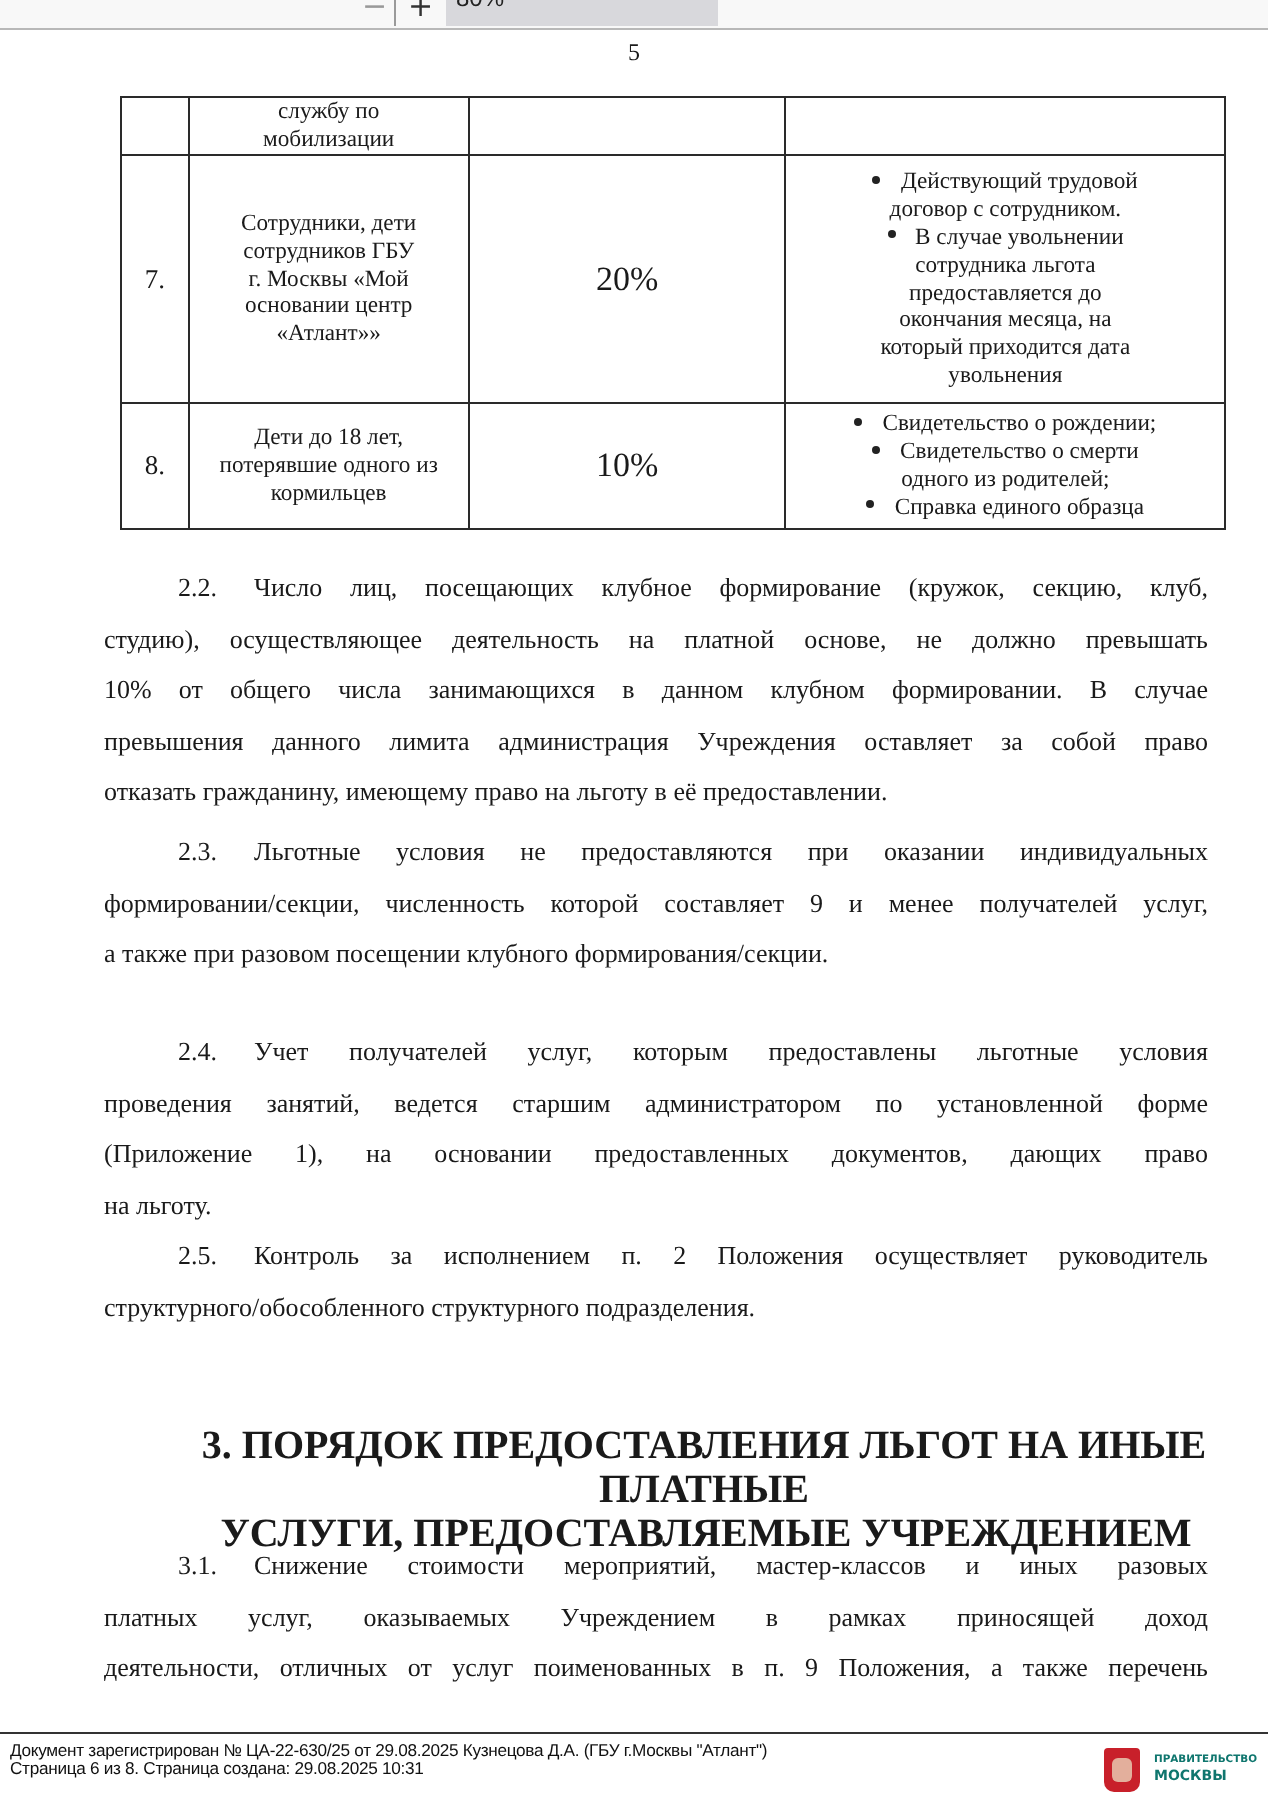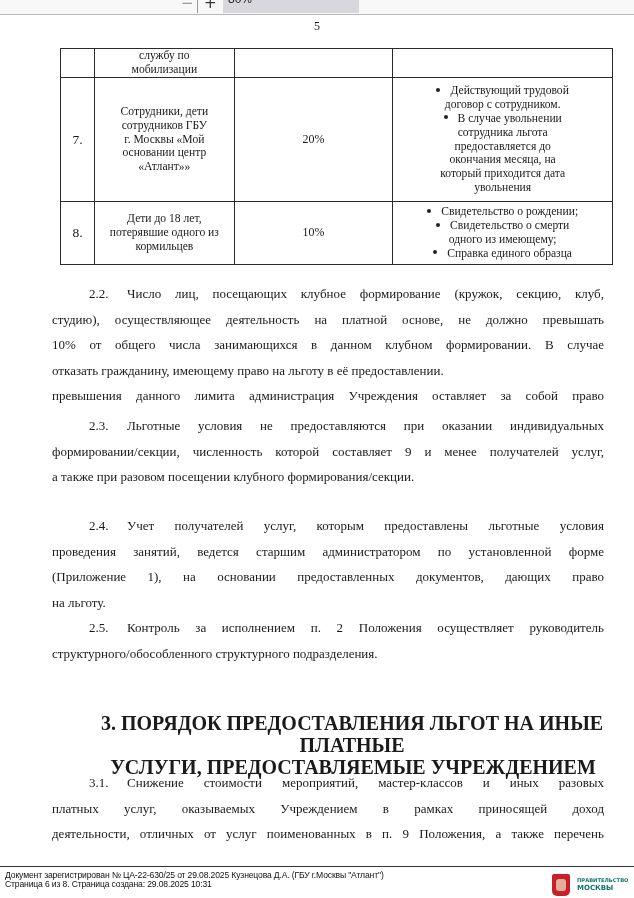--- a/index.html
+++ b/index.html
@@ -15,21 +15,21 @@
   .zoom-select { position: absolute; left: 223px; top: 0; width: 136px; height: 13px; background: #d8d8dc; cursor: pointer; overflow: hidden; }
   .zoom-value { position: absolute; left: 5px; top: -8px; font-family: "Liberation Sans", sans-serif; font-size: 12px; color: #222; }
 
   .page-number { position: absolute; top: 19px; left: 0; width: 634px; text-align: center; font-size: 12px; }
 
   
   .doc-table { position: absolute; left: 60px; top: 48px; width: 553px; border-collapse: collapse; font-size: 11.6px; line-height: 13.8px; }
   .doc-table td { border: 1px solid #2a2a2a; text-align: center; vertical-align: middle; padding: 0 3px; }
   .c1 { width: 34px; font-size: 13.5px; }
   .c2 { width: 140px; }
-  .c3 { width: 159px; font-size: 12px; }
+  .c3 { width: 159px; font-size: 17px; }
   .c4 { width: 220px; }
   .r6 { height: 29px; }
   .r7 { height: 124px; }
   .r8 { height: 63px; }
   .blt { display: inline-block; width: 4px; height: 4px; background: #222; border-radius: 50%; margin-right: 10px; vertical-align: middle; position: relative; top: -2px; }
   .li { display: block; }
 
   
   .para { position: absolute; left: 52px; width: 552px; font-size: 13px; line-height: 25.5px; text-align: justify; text-align-last: left; }
   .para .num { display: inline-block; margin-left: 37px; width: 38px; }
@@ -100,33 +100,33 @@
     <td class="c1">8.</td>
     <td class="c2">
       <span class="li">Дети до 18 лет,</span>
       <span class="li">потерявшие одного из</span>
       <span class="li">кормильцев</span>
     </td>
     <td class="c3">10%</td>
     <td class="c4">
       <span class="li"><span class="blt"></span><span>Свидетельство о рождении;</span></span>
       <span class="li"><span class="blt"></span><span>Свидетельство о смерти</span></span>
-      <span class="li">одного из имеющему;</span>
+      <span class="li">одного из родителей;</span>
       <span class="li"><span class="blt"></span><span>Справка единого образца</span></span>
     </td>
   </tr>
 </tbody>
   </table>
 
 <div class="para" style="top:281px;">
   <span class="line"><span class="num">2.2.</span><span>Число лиц, посещающих клубное формирование (кружок, секцию, клуб,</span></span>
   <span class="line">студию), осуществляющее деятельность на платной основе, не должно превышать</span>
   <span class="line">10% от общего числа занимающихся в данном клубном формировании. В случае</span>
+  <span class="line">превышения данного лимита администрация Учреждения оставляет за собой право</span>
   <span class="line last">отказать гражданину, имеющему право на льготу в её предоставлении.</span>
-  <span class="line">превышения данного лимита администрация Учреждения оставляет за собой право</span>
 </div>
 
 <div class="para" style="top:413px;">
   <span class="line"><span class="num">2.3.</span><span>Льготные условия не предоставляются при оказании индивидуальных</span></span>
   <span class="line">формировании/секции, численность которой составляет 9 и менее получателей услуг,</span>
   <span class="line last">а также при разовом посещении клубного формирования/секции.</span>
 </div>
 
 <div class="para" style="top:513px;">
   <span class="line"><span class="num">2.4.</span><span>Учет получателей услуг, которым предоставлены льготные условия</span></span>

